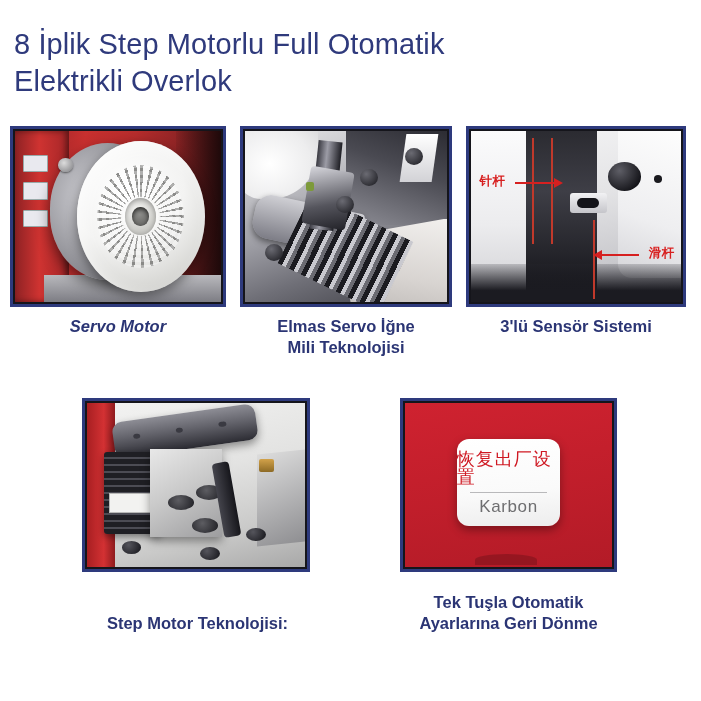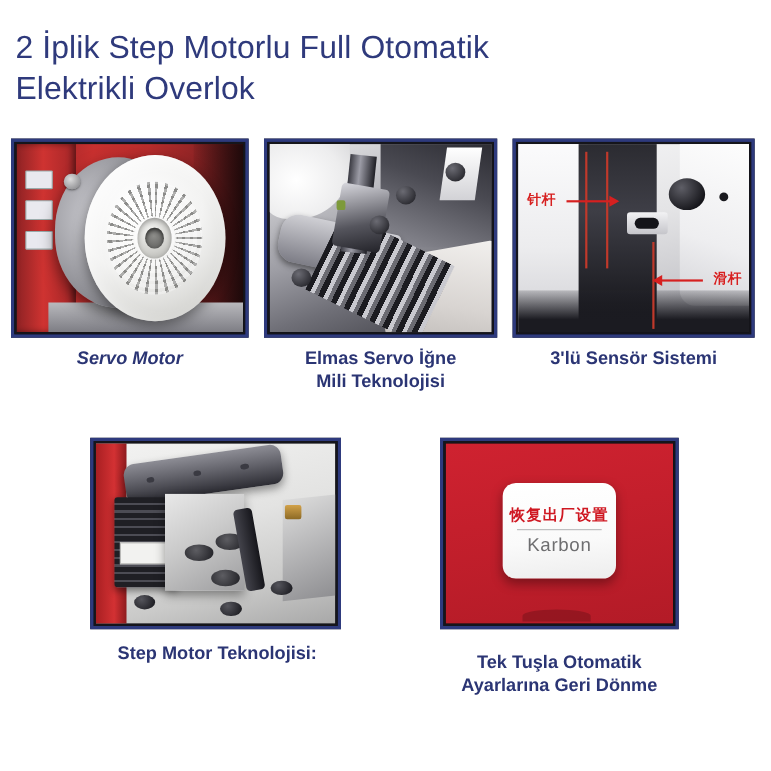--- a/index.html
+++ b/index.html
@@ -361,22 +361,22 @@
     background: linear-gradient(175deg,#ffffff 0%,#fafafa 60%,#ededed 100%);
     border-radius: 12px;
     box-shadow: 0 4px 10px rgba(0,0,0,.35);
     display: flex;
     flex-direction: column;
     align-items: center;
     justify-content: center;
   }
   .p5-cn {
     color: #cf1822;
-    font-size: 14px;
-    font-weight: 700;
+    font-size: 18px;
+    font-weight: 400;
     letter-spacing: 1px;
     line-height: 1;
     margin-bottom: 6px;
   }
   .p5-divider {
     width: 74%;
     height: 1px;
     background: #b9b9bb;
     margin-bottom: 5px;
   }
@@ -388,21 +388,21 @@
   }
   .p5-shadow {
     position: absolute; left: 34%; bottom: 1%; width: 30%; height: 7%;
     border-radius: 50% 50% 0 0;
     background: rgba(0,0,0,.18);
   }
 </style>
 </head>
 <body>
 
-<div id="page-title">2 İplik Step Motorlu Full Otomatik
+<div id="page-title">8 İplik Step Motorlu Full Otomatik
 Elektrikli Overlok</div>
 
 <div class="figure" style="left:10px; top:126px; width:216px; height:181px;">
   <div class="frame">
     <div class="photo">
       <div class="p1-bg"></div>
       <div class="p1-darkband"></div>
       <div class="p1-redpanel"></div>
       <div class="p1-sticker" style="top:14%"></div>
       <div class="p1-sticker" style="top:30%"></div>
@@ -492,21 +492,21 @@
       <div class="p4-hole" style="left:50%; top:50%"></div>
       <div class="p4-hole" style="left:48%; top:70%"></div>
       <div class="p4-arm"></div>
       <div class="p4-brass"></div>
       <div class="p4-knob" style="left:73%; top:76%"></div>
       <div class="p4-knob" style="left:52%; top:88%"></div>
       <div class="p4-knob" style="left:16%; top:84%"></div>
     </div>
   </div>
 </div>
-<div class="caption" style="left:55px; top:563px; width:285px;">
+<div class="caption" style="left:55px; top:592px; width:285px;">
   <span>Step Motor Teknolojisi:</span>
 </div>
 
 <div class="figure" style="left:400px; top:398px; width:217px; height:174px;">
   <div class="frame">
     <div class="photo">
       <div class="p5-bg"></div>
       <div class="p5-key">
         <div class="p5-cn">恢复出厂设置</div>
         <div class="p5-divider"></div>

